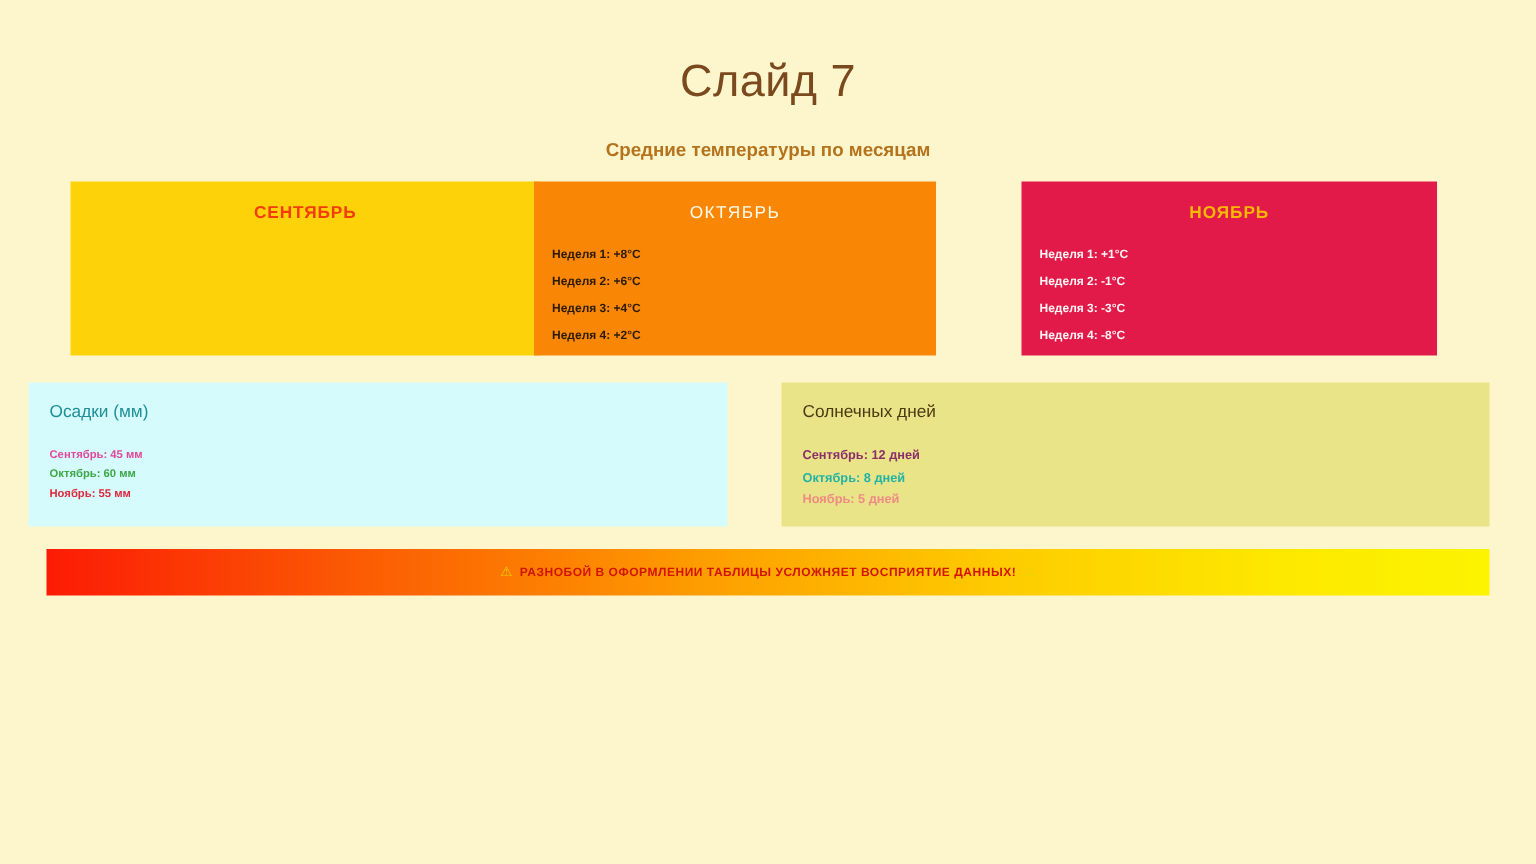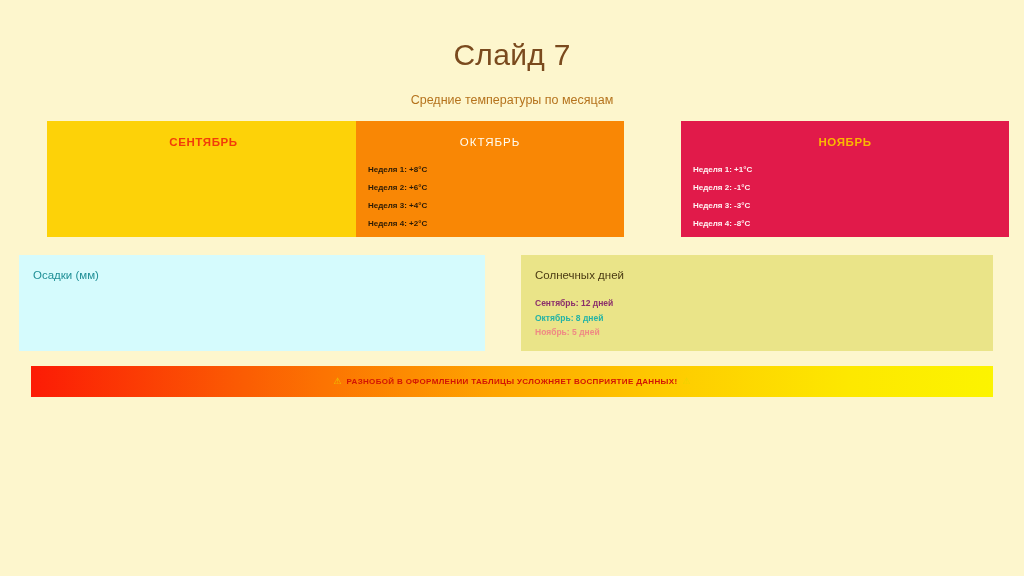--- a/index.html
+++ b/index.html
@@ -34,21 +34,21 @@
     color: #7a4a1e;
     letter-spacing: 0.3px;
   }
   .slide-subtitle {
     position: absolute;
     left: 0;
     top: 93px;
     width: 1024px;
     text-align: center;
     font-size: 12.5px;
-    font-weight: 400;
+    font-weight: 700;
     color: #b5731d;
   }
 
   
   .cards-row {
     position: absolute;
     left: 31px;
     top: 121px;
     width: 962px;
     height: 116px;
@@ -65,21 +65,21 @@
     width: 313px;
     background: #fdd208;
   }
   .card-okt {
     left: 325px;
     width: 268px;
     background: #f98705;
   }
   .card-noy {
     left: 650px;
-    width: 328px;
+    width: 277px;
     background: #e11a4a;
   }
   .month-title {
     position: absolute;
     top: 15px;
     left: 0;
     width: 100%;
     text-align: center;
     font-size: 11.5px;
     font-weight: bold;
@@ -205,20 +205,25 @@
         <div class="week-row">Неделя 2: -1°C</div>
         <div class="week-row">Неделя 3: -3°C</div>
         <div class="week-row">Неделя 4: -8°C</div>
       </div>
     </div>
 
   </div>
 
   <div class="panel panel-precip">
     <div class="panel-title">Осадки (мм)</div>
+    <div class="panel-list">
+      <div class="panel-row" style="color: rgb(224, 71, 154);">Сентябрь: 45 мм</div>
+      <div class="panel-row" style="color: rgb(63, 168, 70);">Октябрь: 60 мм</div>
+      <div class="panel-row" style="color: rgb(224, 39, 60);">Ноябрь: 55 мм</div>
+    </div>
   </div>
 
   <div class="panel panel-sunny">
     <div class="panel-title">Солнечных дней</div>
     <div class="panel-list">
       <div class="panel-row" style="color: rgb(139, 47, 107);">Сентябрь: 12 дней</div>
       <div class="panel-row" style="color: rgb(35, 179, 166);">Октябрь: 8 дней</div>
       <div class="panel-row" style="color: rgb(239, 138, 132);">Ноябрь: 5 дней</div>
     </div>
   </div>

